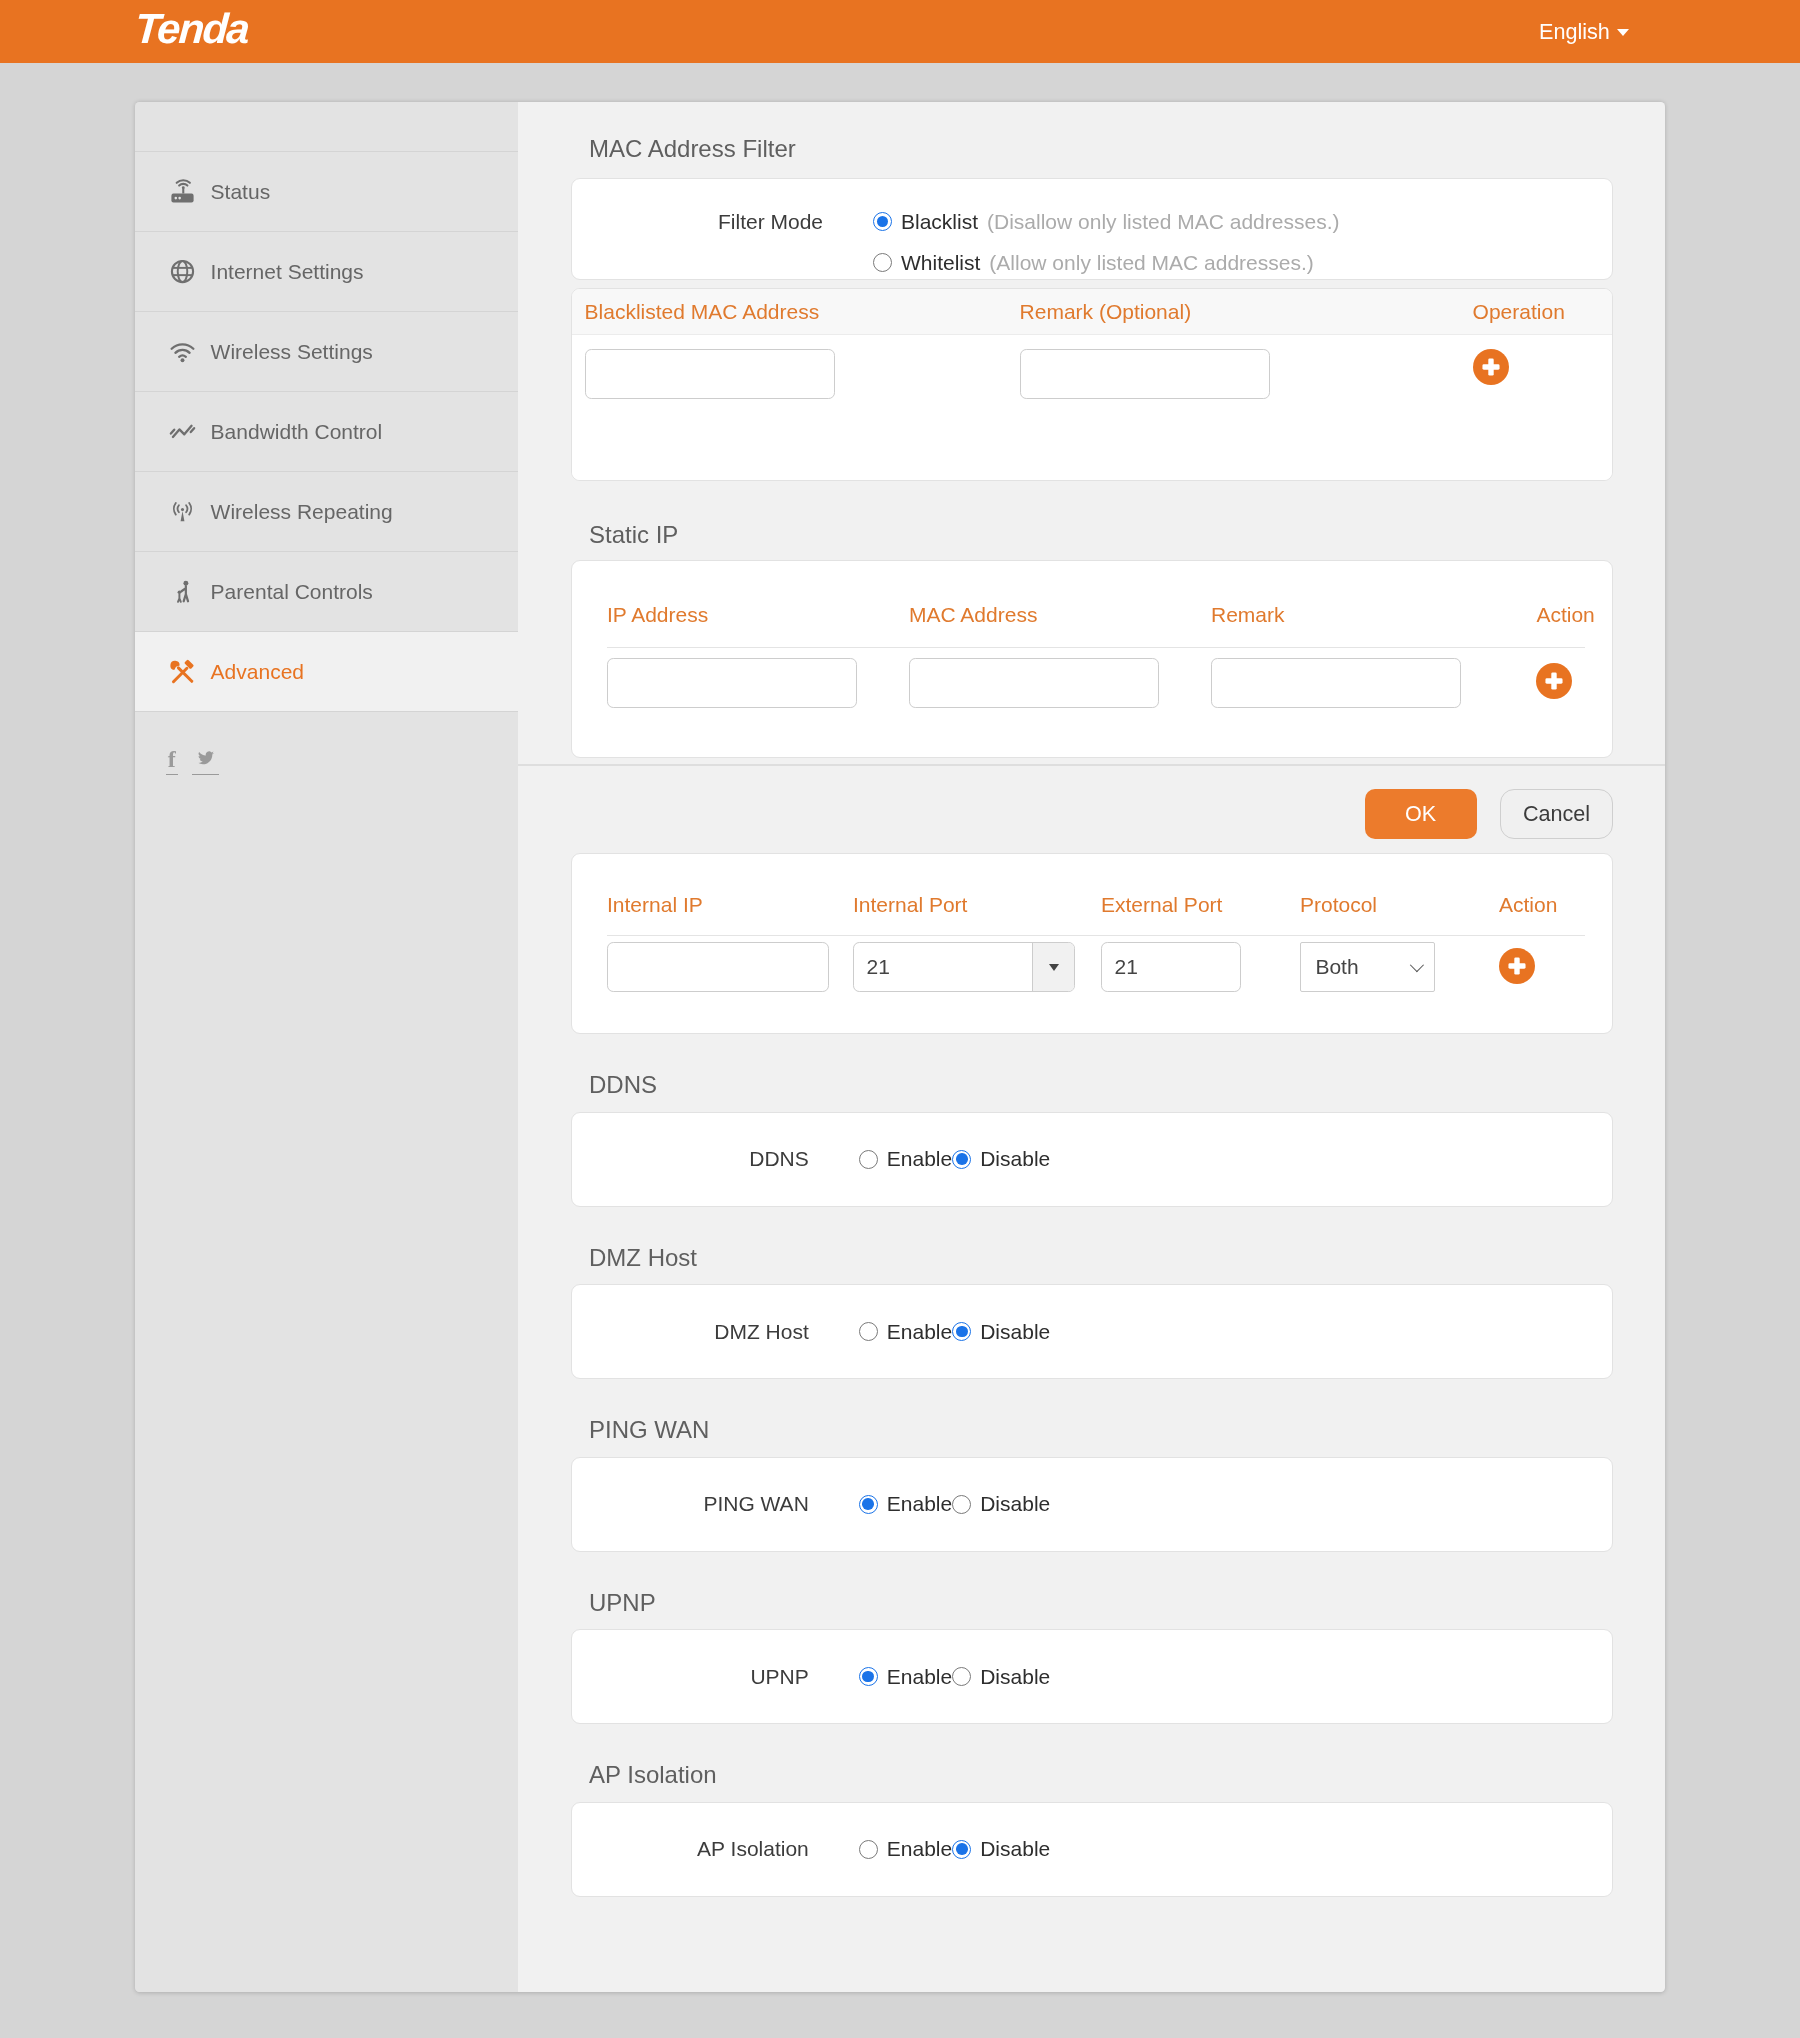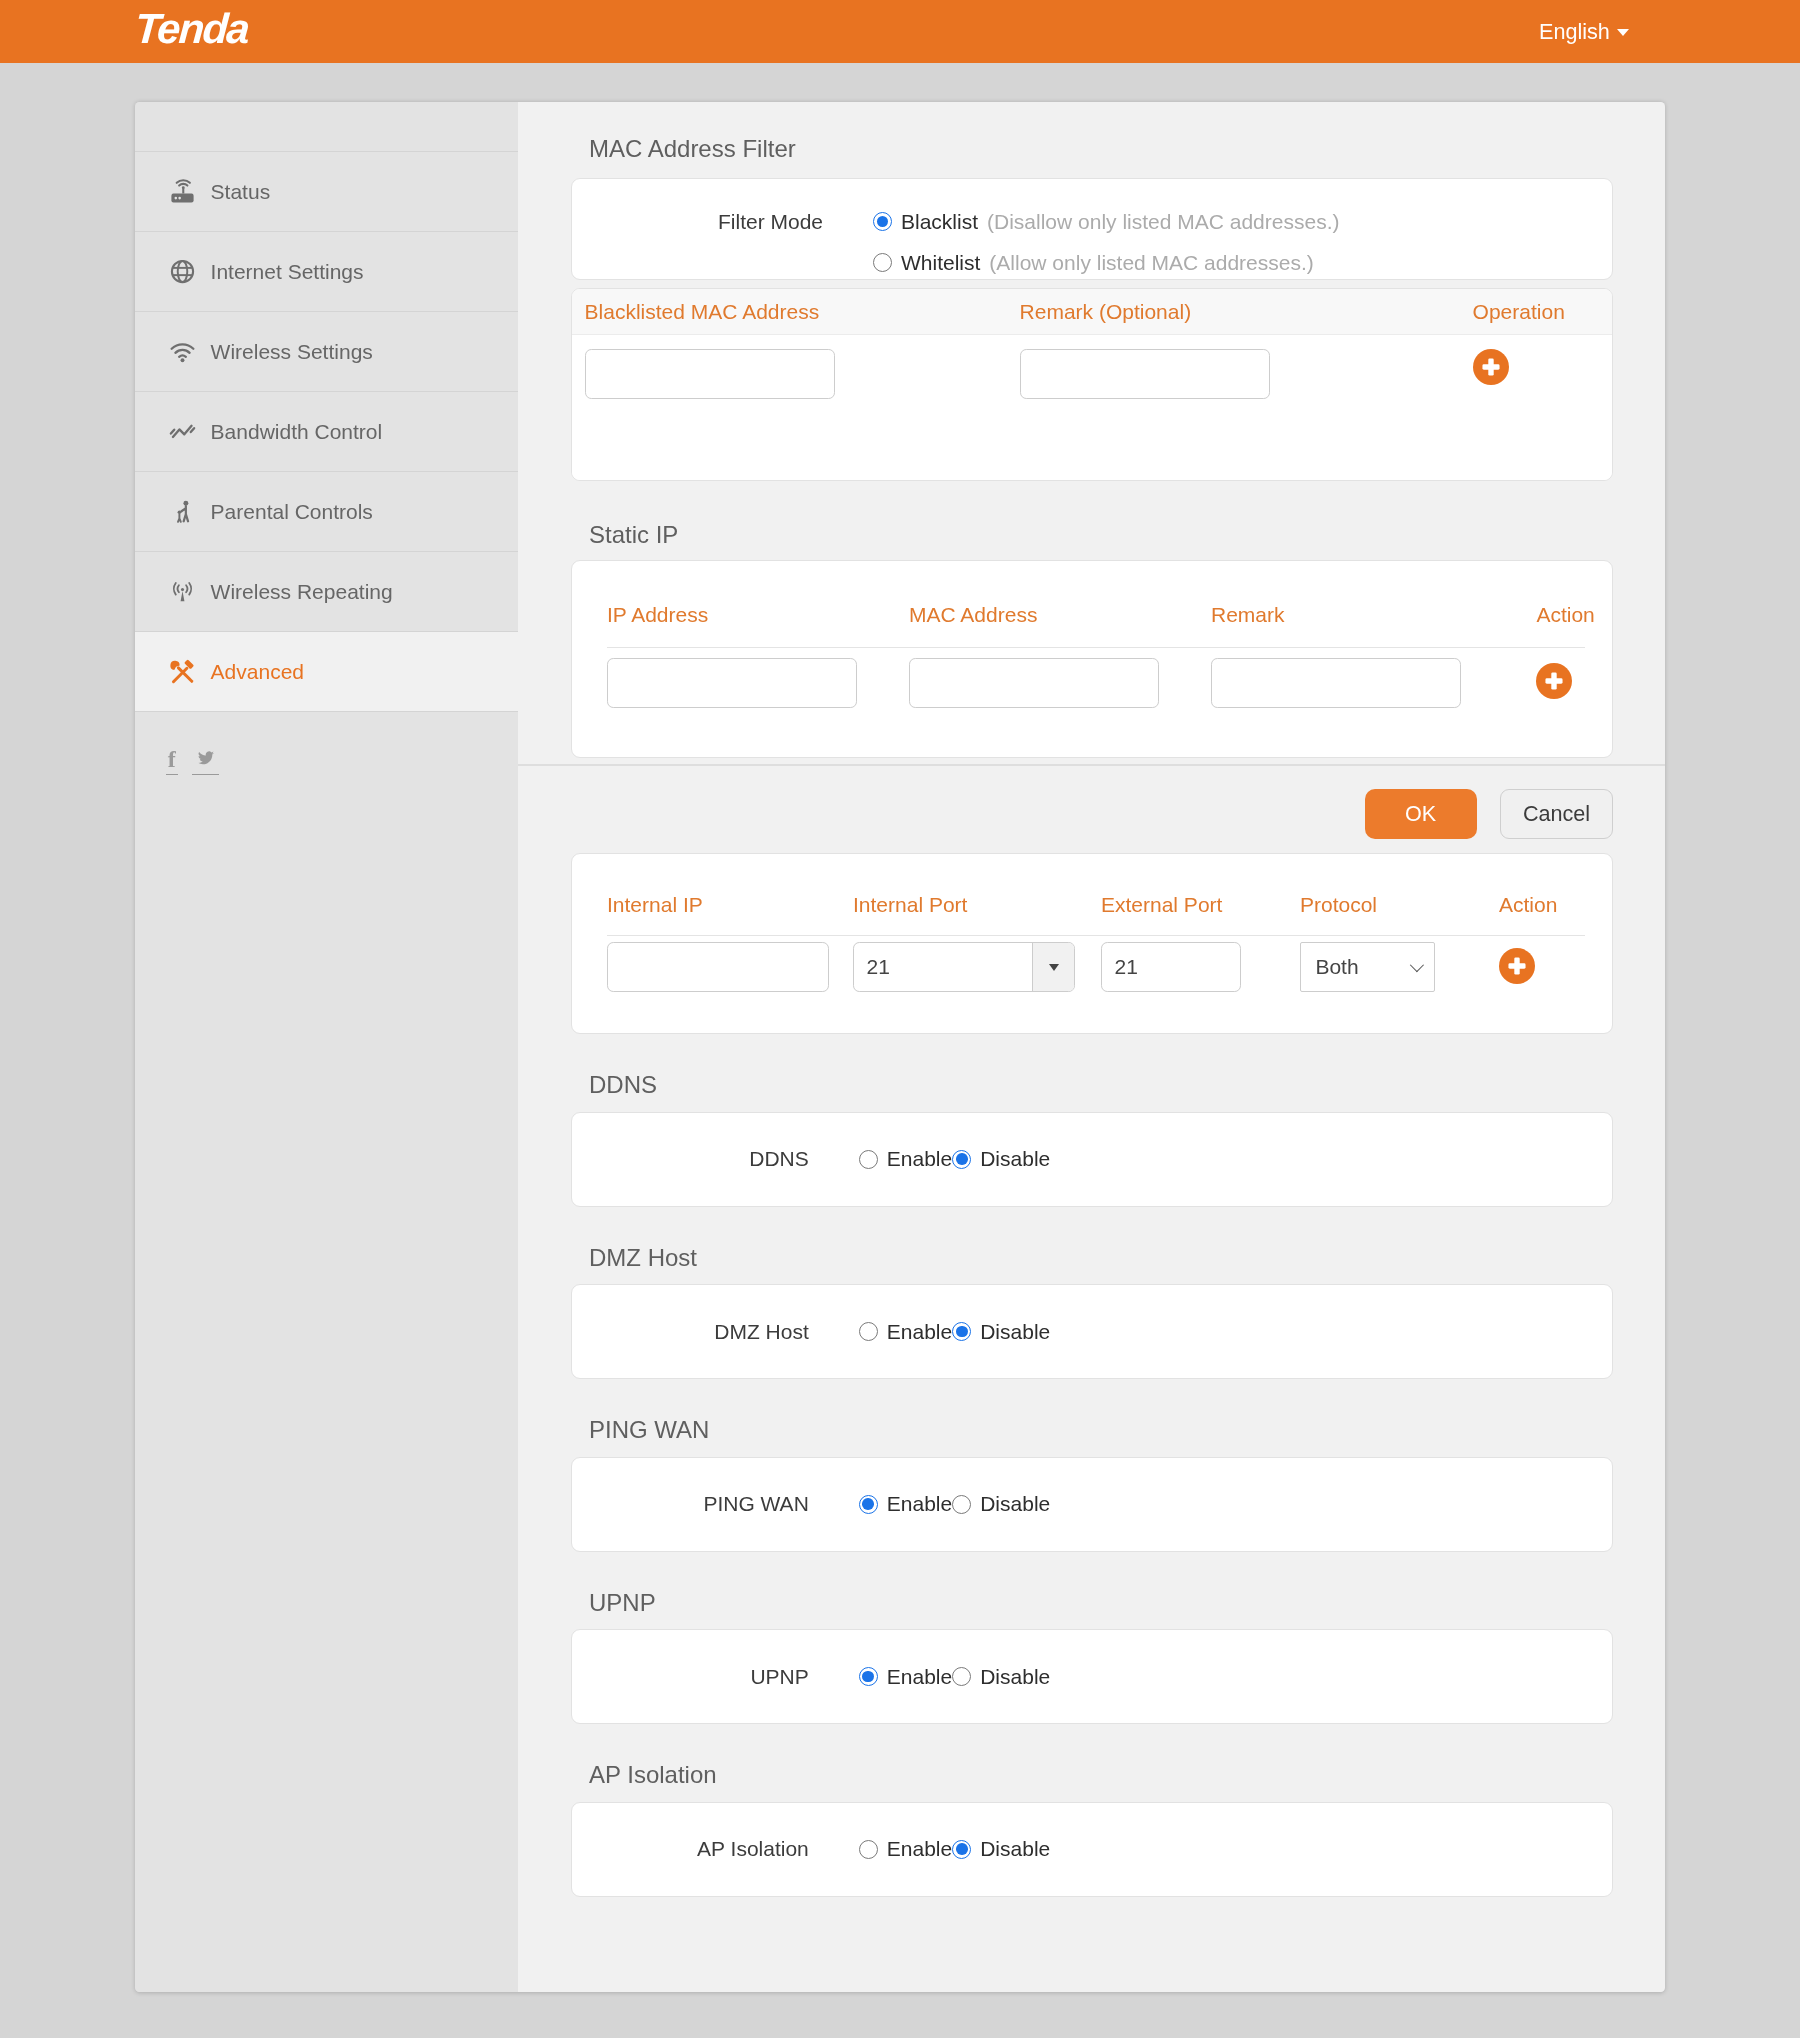--- a/index.html
+++ b/index.html
@@ -96,21 +96,21 @@
   .cB .inp { width:250px; }
   
   .page-divider { height:1.8px; background:#DEDEDE; margin:6.3px -52px 0 -53px; }
   .actions { display:flex; justify-content:flex-end; gap:23.4px; margin-top:22.5px; height:50px; }
   .btn-ok {
     width:112px; height:50px; background:#EC7B2C; color:#fff; font-size:21.6px;
     border:none; border-radius:10px; cursor:pointer; font-family:"Liberation Sans", sans-serif;
   }
   .btn-cancel {
     width:113px; height:50px; background:#F0F0F0; color:#3C3C3C; font-size:21.6px;
-    border:0.9px solid #CFCFCF; border-radius:9px; cursor:pointer; font-family:"Liberation Sans", sans-serif;
+    border:0.9px solid #CFCFCF; border-radius:14px; cursor:pointer; font-family:"Liberation Sans", sans-serif;
   }
   
   .card-port { height:181px; margin-top:14.4px; padding:38px 0 0 35px; }
   .pf-head { display:flex; font-size:21px; color:#E07A2E; height:25px; align-items:center; }
   .cC1{flex:0 0 246px;} .cC2{flex:0 0 248px;} .cC3{flex:0 0 199px;} .cC4{flex:0 0 199px;} .cC5{flex:1;}
   .pf-div { height:0.9px; background:#E4E4E4; margin:18px 27px 0 0; }
   .pf-row { display:flex; margin-top:6.3px; align-items:center; }
   .combo {
     width:222px; height:50px; border:0.9px solid #CDCDCD; border-radius:6.3px;
     display:flex; overflow:hidden; background:#fff; align-items:stretch;
@@ -190,38 +190,38 @@
       <svg class="icon" viewBox="0 0 24 24">
         <path d="M3 13.6 L5.6 10.6" fill="none" stroke="#6F6F6F" stroke-width="1.8" stroke-linecap="round"></path>
         <path d="M4.6 16.2 L9.6 10.4 L13.4 14.2 L19 7.6" fill="none" stroke="#6F6F6F" stroke-width="1.8" stroke-linecap="round" stroke-linejoin="round"></path>
         <path d="M18.4 12.4 L21 9.4" fill="none" stroke="#6F6F6F" stroke-width="1.8" stroke-linecap="round"></path>
       </svg>
       <span>Bandwidth Control</span>
     </div>
 
     <div class="side-item">
       <svg class="icon" viewBox="0 0 24 24">
-        <circle cx="14.6" cy="5.6" r="1.9" fill="#6F6F6F"></circle>
-        <path d="M14.6 7.8 L14.6 14 M14.6 14 L12.9 19.6 M14.6 14 L16.3 19.6 M14.6 9.4 L11.2 11.8" fill="none" stroke="#6F6F6F" stroke-width="1.7" stroke-linecap="round"></path>
-        <circle cx="9.6" cy="12.6" r="1.4" fill="#6F6F6F"></circle>
-        <path d="M9.6 14.2 L9.6 17.4 M9.6 17.4 L8.5 20 M9.6 17.4 L10.7 20" fill="none" stroke="#6F6F6F" stroke-width="1.5" stroke-linecap="round"></path>
-      </svg>
-      <span>Parental Controls</span>
-    </div>
-
-    <div class="side-item">
-      <svg class="icon" viewBox="0 0 24 24">
         <polygon points="12,11.6 10.5,19.6 13.5,19.6" fill="#6F6F6F"></polygon>
         <circle cx="12" cy="10.4" r="1.2" fill="#6F6F6F"></circle>
         <path d="M9.2 7.2 A4.4 4.4 0 0 0 9.2 12.6" fill="none" stroke="#6F6F6F" stroke-width="1.4" stroke-linecap="round"></path>
         <path d="M6.8 5.4 A7.6 7.6 0 0 0 6.8 14.4" fill="none" stroke="#6F6F6F" stroke-width="1.4" stroke-linecap="round"></path>
         <path d="M14.8 7.2 A4.4 4.4 0 0 1 14.8 12.6" fill="none" stroke="#6F6F6F" stroke-width="1.4" stroke-linecap="round"></path>
         <path d="M17.2 5.4 A7.6 7.6 0 0 1 17.2 14.4" fill="none" stroke="#6F6F6F" stroke-width="1.4" stroke-linecap="round"></path>
       </svg>
       <span>Wireless Repeating</span>
+    </div>
+
+    <div class="side-item">
+      <svg class="icon" viewBox="0 0 24 24">
+        <circle cx="14.6" cy="5.6" r="1.9" fill="#6F6F6F"></circle>
+        <path d="M14.6 7.8 L14.6 14 M14.6 14 L12.9 19.6 M14.6 14 L16.3 19.6 M14.6 9.4 L11.2 11.8" fill="none" stroke="#6F6F6F" stroke-width="1.7" stroke-linecap="round"></path>
+        <circle cx="9.6" cy="12.6" r="1.4" fill="#6F6F6F"></circle>
+        <path d="M9.6 14.2 L9.6 17.4 M9.6 17.4 L8.5 20 M9.6 17.4 L10.7 20" fill="none" stroke="#6F6F6F" stroke-width="1.5" stroke-linecap="round"></path>
+      </svg>
+      <span>Parental Controls</span>
     </div>
 
     <div class="side-item active">
       <svg class="icon" viewBox="0 0 24 24">
         <path d="M5 19.9 L15.4 9.5" stroke="#E87321" stroke-width="2.3" stroke-linecap="round"></path>
         <rect x="13.6" y="4.4" width="7" height="4" rx="1" transform="rotate(45 17.1 6.4)" fill="#E87321"></rect>
         <path d="M8.8 9.2 L19.2 19.6" stroke="#E87321" stroke-width="2.3" stroke-linecap="round"></path>
         <path d="M9.8 7.4 A3.6 3.6 0 1 0 5.6 10.9 L7 8.4 Z" fill="#E87321"></path>
       </svg>
       <span>Advanced</span>

